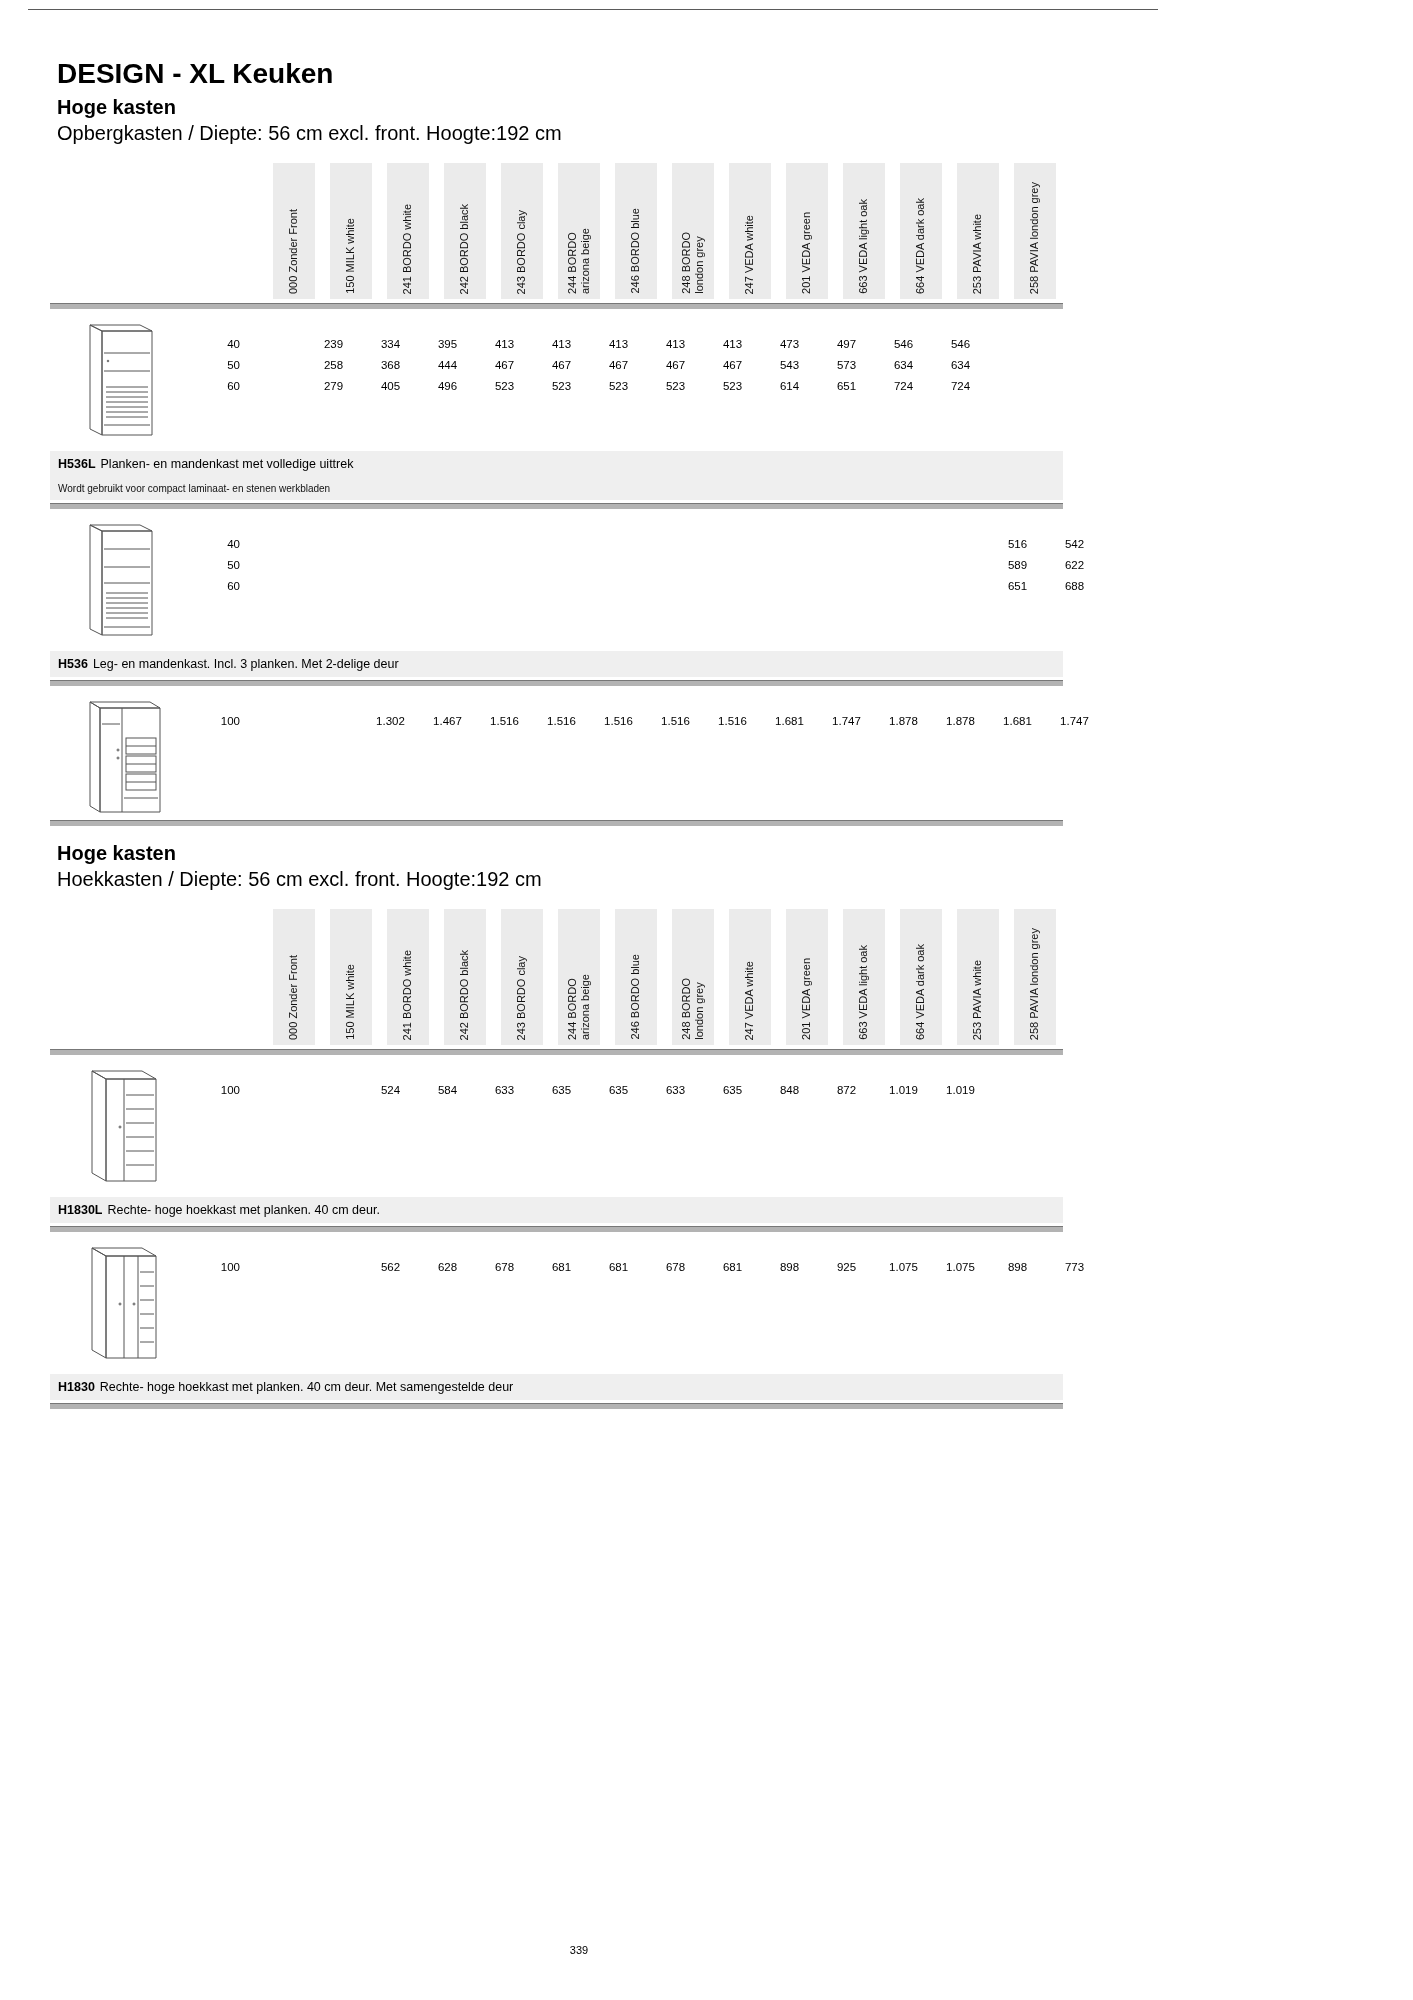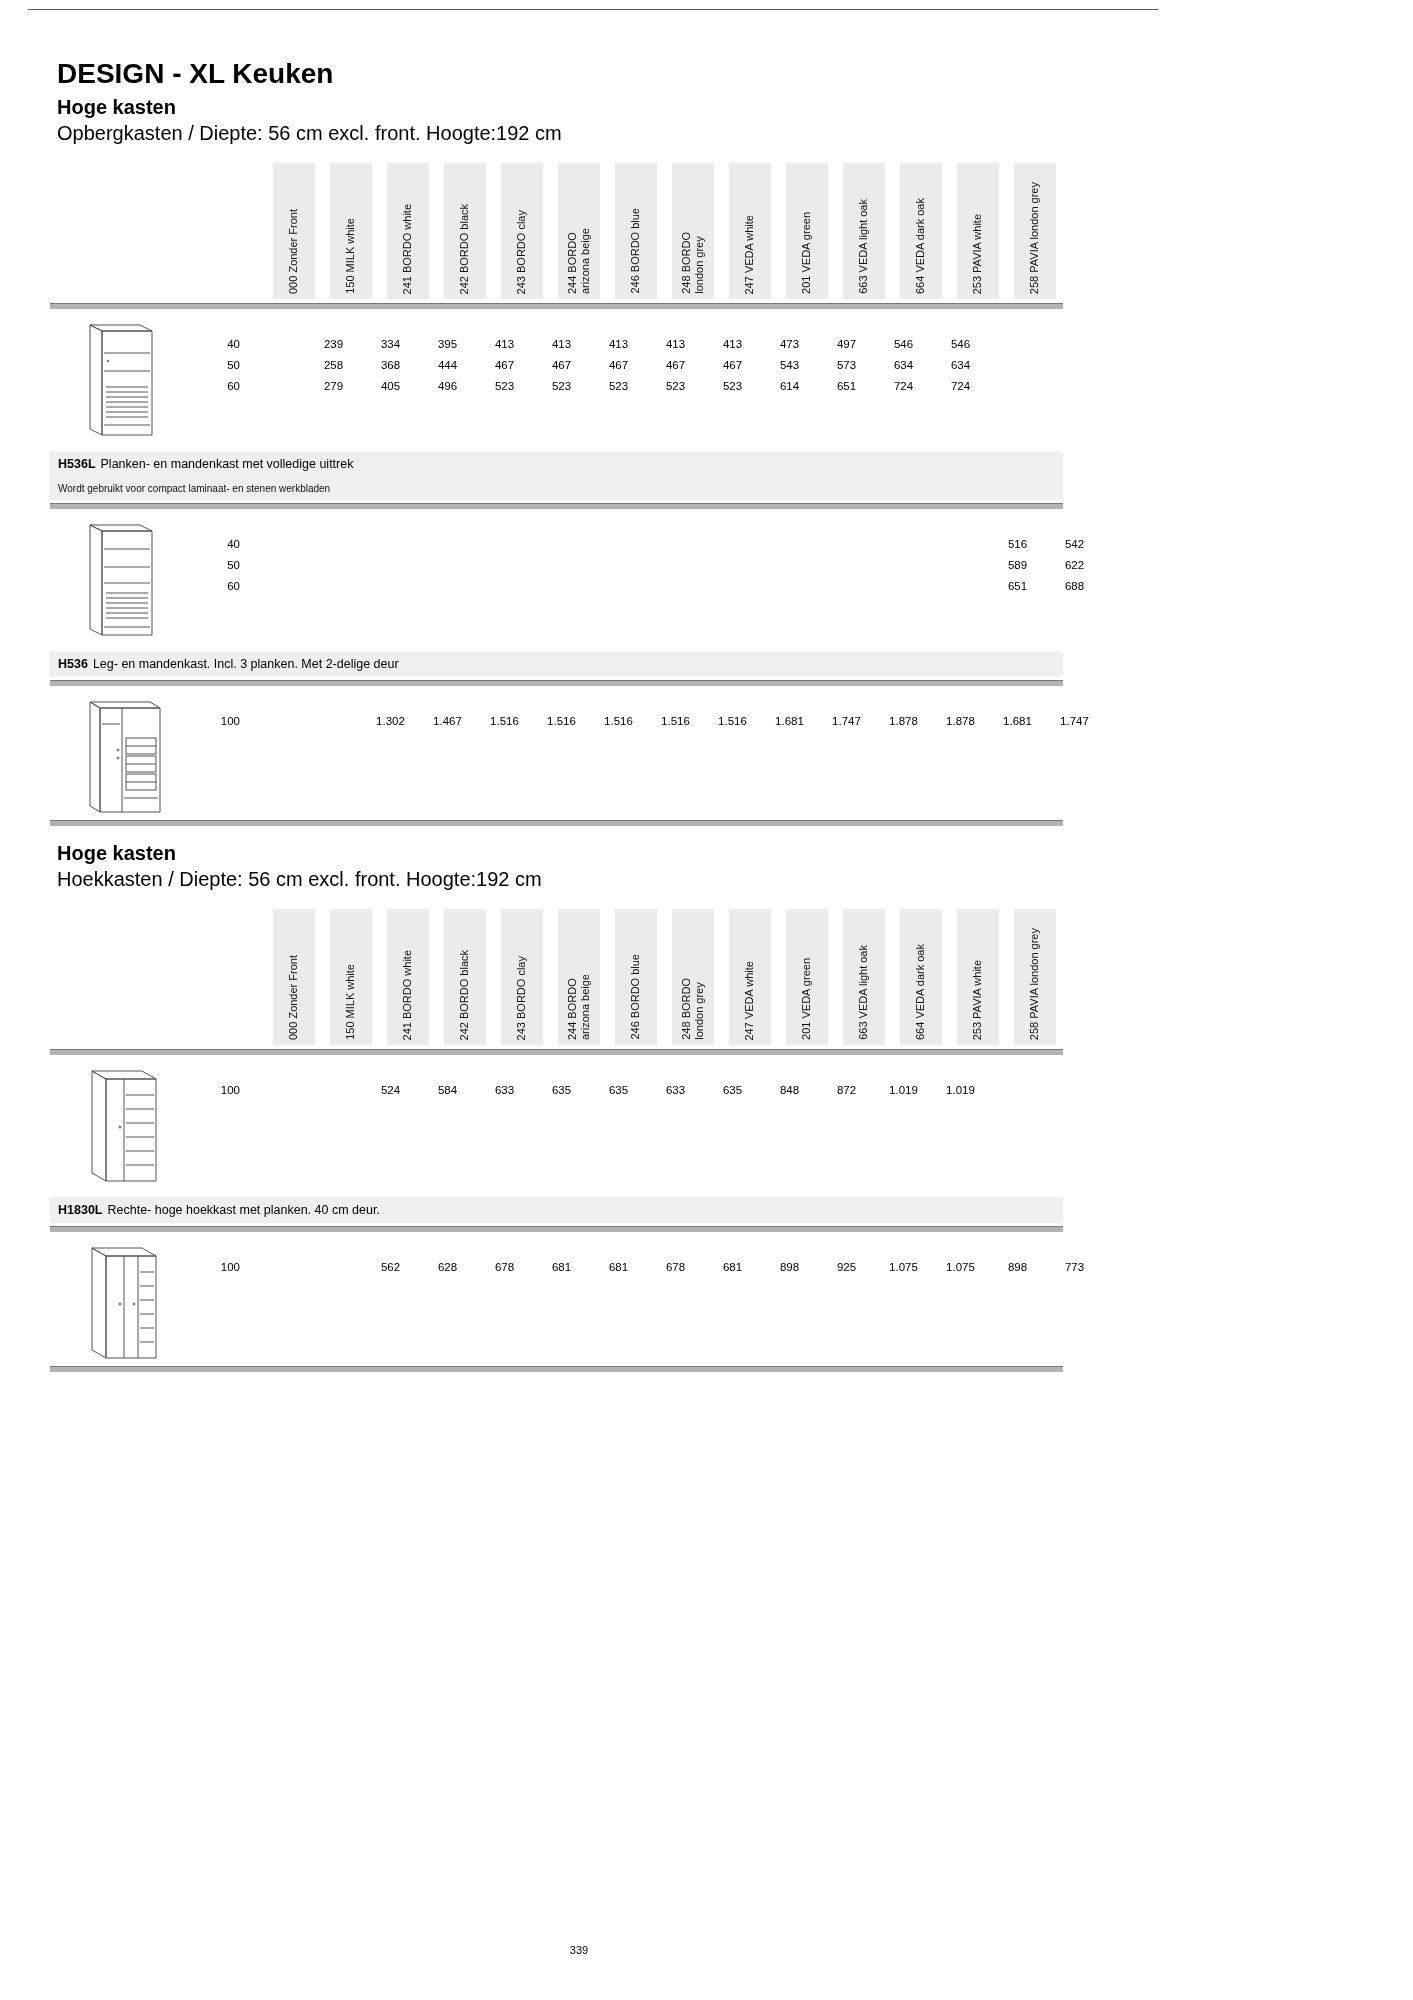--- a/index.html
+++ b/index.html
@@ -485,19 +485,22 @@
                   <div class="cell">681</div>
                   <div class="cell">898</div>
                   <div class="cell">925</div>
                   <div class="cell">1.075</div>
                   <div class="cell">1.075</div>
                   <div class="cell">898</div>
                   <div class="cell">773</div>
                 </div>
               </div>
             </div>
+            <div class="caption">
+              <div class="cap-line"><span class="code">H1830</span><span class="desc">Rechte- hoge hoekkast met planken. 40 cm deur. Met samengestelde deur</span></div>
+            </div>
             <div class="rule"></div>
           </div>
         </div>
       </div>
   </div>
   <div class="page-number">339</div>
 </div>
 
 </body></html>

